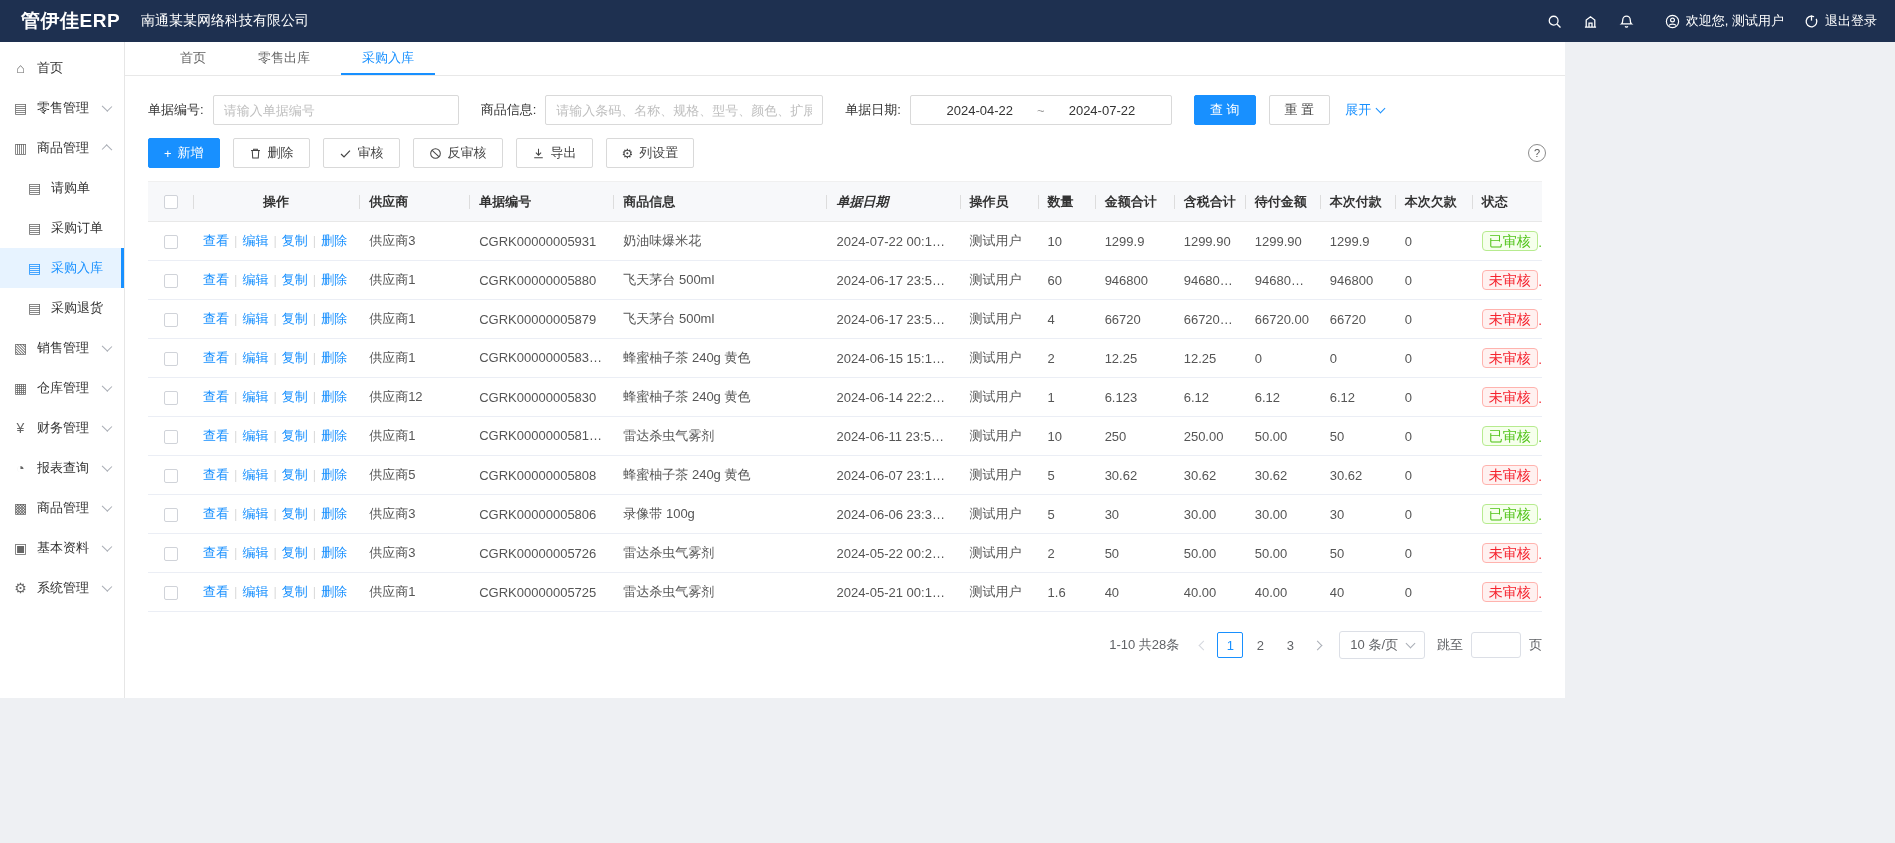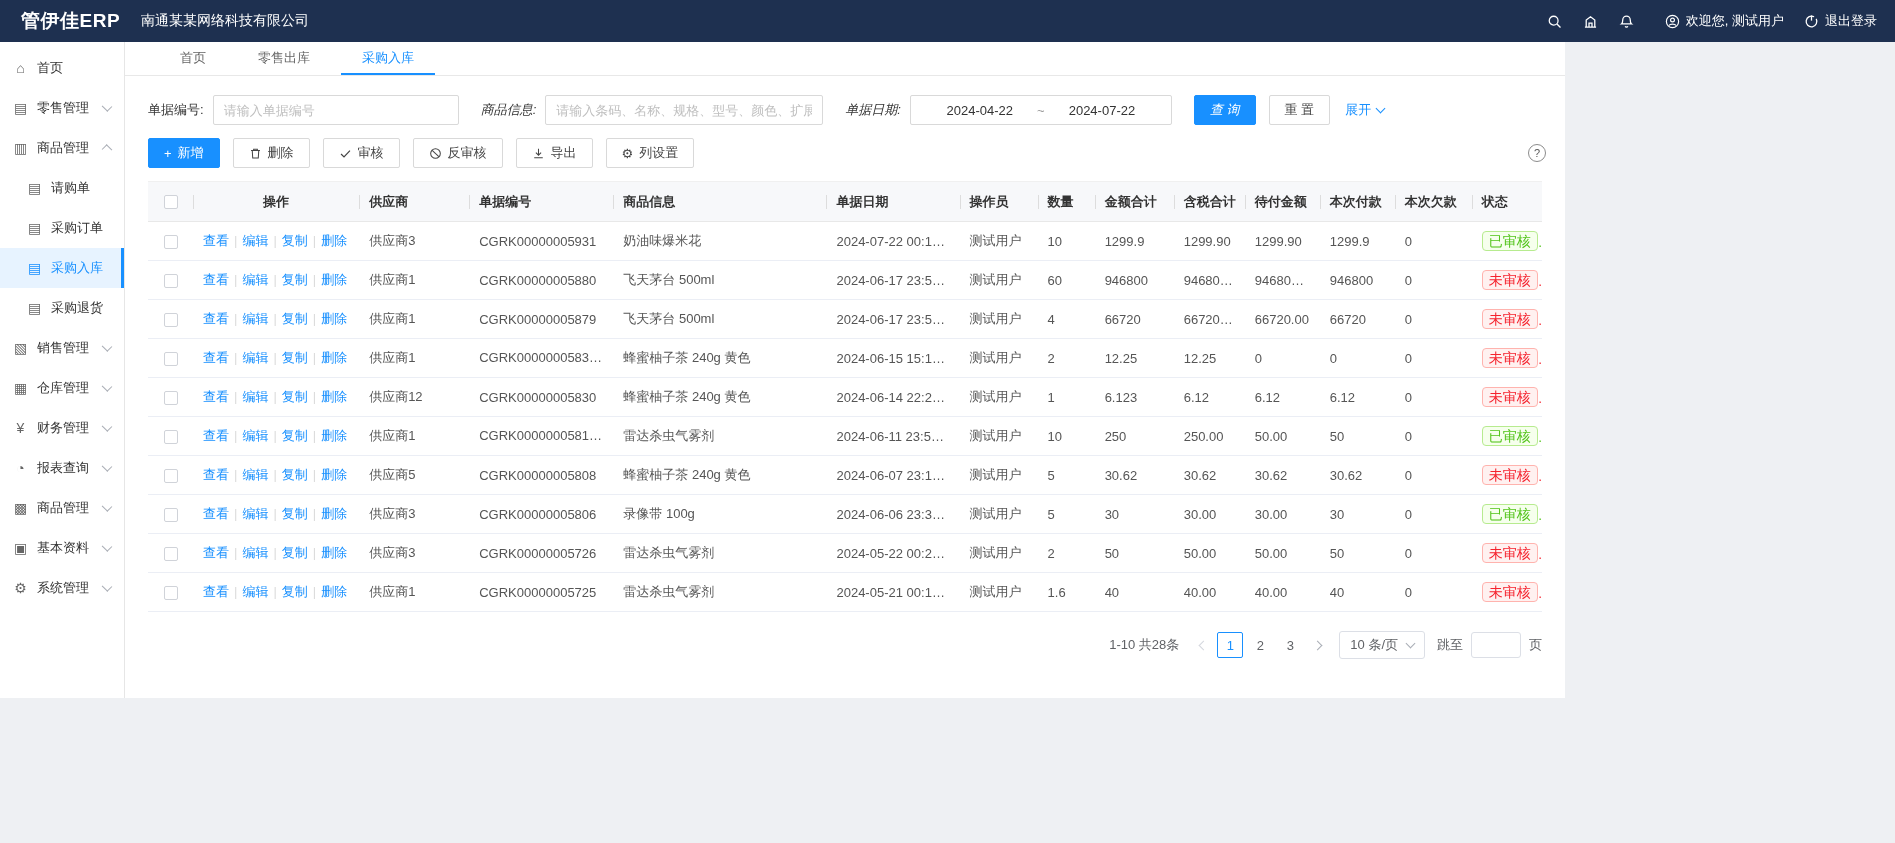--- a/index.html
+++ b/index.html
@@ -36,21 +36,21 @@
 
   .main { flex:0 0 1440px; width:1440px; background:#fff; display:flex; flex-direction:column; }
   .tabbar { height:34px; border-bottom:1px solid #e8e8e8; display:flex; padding-left:34px; }
   .tab { padding:0 21px; margin-right:10px; display:flex; align-items:center; color:#666; cursor:pointer; border-bottom:2px solid transparent; }
   .tab.active { color:var(--accent); border-bottom-color:var(--accent); }
   .content { padding:0 23px; display:flex; flex-direction:column; }
 
   
   .filter-row { display:flex; align-items:center; margin-top:19px; }
   .flabel { margin-right:9px; white-space:nowrap; }
-  .gap { margin-left:22px;font-style:italic; }
+  .gap { margin-left:22px; }
   .finput { height:30px; border:1px solid #d9d9d9; border-radius:2px; padding:0 10px; font-size:13px; color:#333; outline:none; font-family:inherit; }
   .finput::placeholder { color:#bfbfbf; }
   .date-range { height:30px; width:262px; border:1px solid #d9d9d9; border-radius:2px; display:flex; align-items:center; justify-content:center; gap:24px; cursor:pointer; color:#333; }
   .date-sep { color:#999; }
   .btn { height:30px; border:1px solid #d9d9d9; background:#fff; border-radius:2px; padding:0 15px; font-size:13px; color:#444; display:inline-flex; align-items:center; gap:6px; cursor:pointer; font-family:inherit; white-space:nowrap; }
   .btn-primary { background:var(--accent); border-color:var(--accent); color:#fff; }
   .btn .bicon { display:inline-flex; align-items:center; line-height:1; }
   .expand-link { color:var(--accent); display:inline-flex; align-items:center; gap:6px; margin-left:15px; cursor:pointer; }
 
   
@@ -277,21 +277,21 @@
       </div>
 
       <table class="grid">
         <thead>
           <tr>
               <th class="col-cb" style="width: 45px;"><span class="cb"></span></th>
               <th class="th-center" style="width: 166px;">操作</th>
               <th style="width: 110px;">供应商</th>
               <th style="width: 144px;">单据编号</th>
               <th style="width: 213px;">商品信息</th>
-              <th style="width: 133px;">单据日期</th>
+              <th style="width: 133px; font-style: italic;">单据日期</th>
               <th style="width: 78px;">操作员</th>
               <th style="width: 57px;">数量</th>
               <th style="width: 79px;">金额合计</th>
               <th style="width: 71px;">含税合计</th>
               <th style="width: 75px;">待付金额</th>
               <th style="width: 75px;">本次付款</th>
               <th style="width: 77px;">本次欠款</th>
               <th style="width: 70px;">状态</th>
             </tr>
         </thead>

